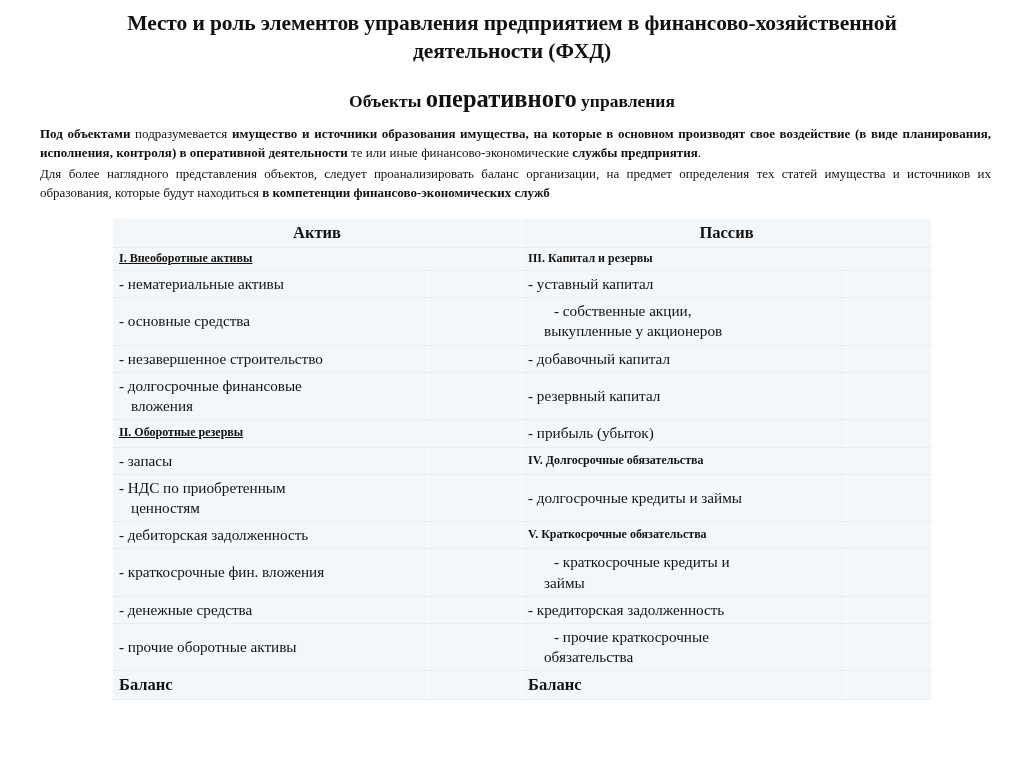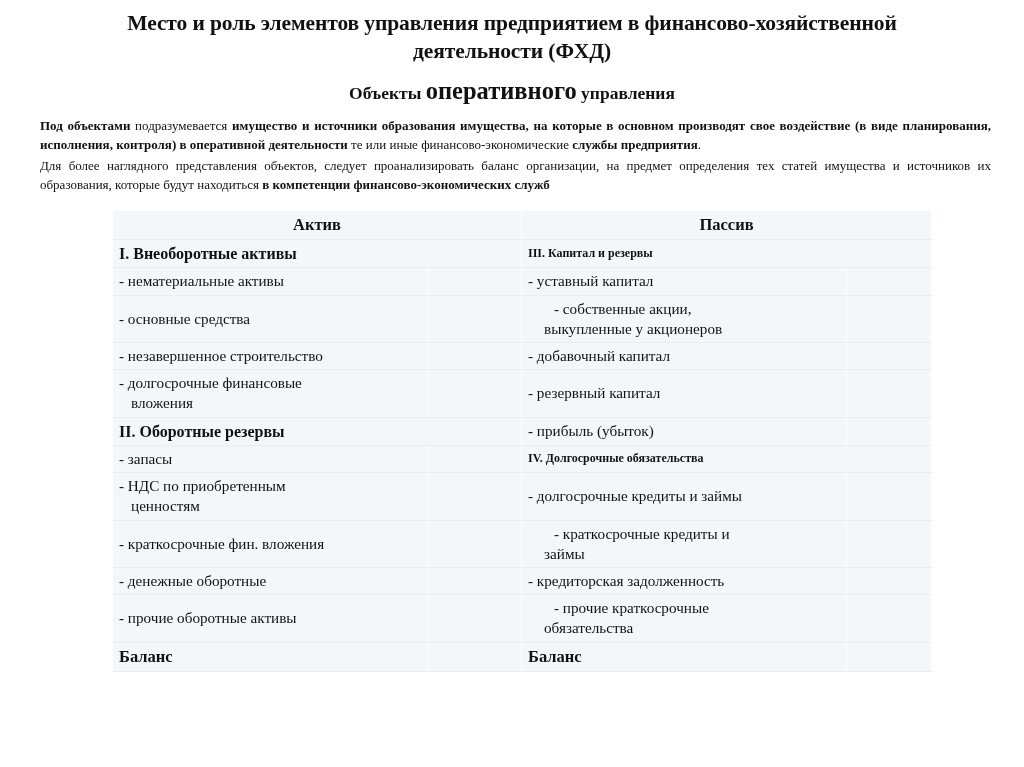--- a/index.html
+++ b/index.html
@@ -28,21 +28,21 @@
     padding: 10px 104px 0 104px;
     text-align: center;
   }
   .title-main {
     font-size: 21.5px;
     font-weight: bold;
     line-height: 1.30;
     letter-spacing: -0.1px;
   }
   .title-sub {
-    margin-top: 10px;
+    margin-top: 18px;
     font-size: 19px;
     font-weight: bold;
     line-height: 1.2;
     text-align: center;
   }
   .title-sub .big {
     font-size: 24.5px;
     font-weight: bold;
   }
   .title-sub .small {
@@ -90,22 +90,23 @@
   col.c-lsum   { width: 85px;  }
 
   .hdr {
     text-align: center;
     font-weight: bold;
     font-size: 16.5px;
     padding: 5px 6px 5px 6px;
   }
   .sect {
     font-weight: bold;
-    font-size: 16px;
+    font-size: 12px;
     padding-left: 4px;
+    text-decoration: underline;
   }
   .sect-r {
     font-weight: bold;
     font-size: 12px;
     padding-left: 14px;
   }
   .item {
     padding-left: 18px;
   }
   .item-r {
@@ -198,30 +199,35 @@
             <td></td>
             <td class="sect-r" colspan="2">IV. Долгосрочные обязательства</td>
           </tr>
           <tr>
             <td class="item-just"><span>-      НДС      по      приобретенным</span><span class="ln2">ценностям</span></td>
             <td></td>
             <td class="item-r">- долгосрочные кредиты и займы</td>
             <td></td>
           </tr>
           <tr>
+            <td class="item">- дебиторская задолженность</td>
+            <td></td>
+            <td class="sect-r" colspan="2">V. Краткосрочные обязательства</td>
+          </tr>
+          <tr>
             <td class="item">- краткосрочные фин. вложения</td>
             <td></td>
             <td class="item-r2">
               <span class="ln1">- краткосрочные кредиты и</span>
               <span class="ln2">займы</span>
             </td>
             <td></td>
           </tr>
           <tr>
-            <td class="item">- денежные оборотные</td>
+            <td class="item">- денежные средства</td>
             <td></td>
             <td class="item-r">- кредиторская задолженность</td>
             <td></td>
           </tr>
           <tr>
             <td class="item">- прочие оборотные активы</td>
             <td></td>
             <td class="item-r2">
               <span class="ln1">- прочие краткосрочные</span>
               <span class="ln2">обязательства</span>

